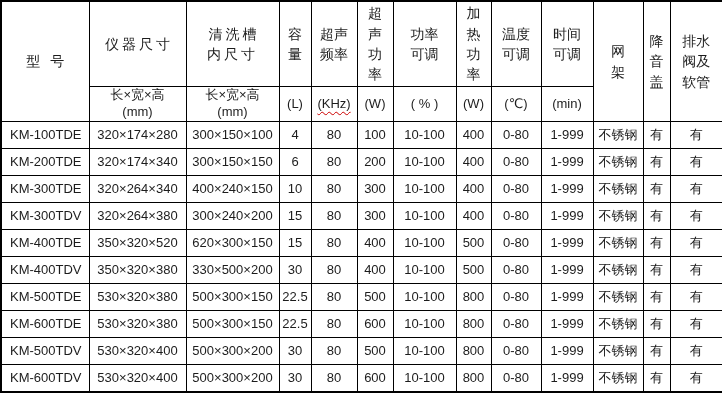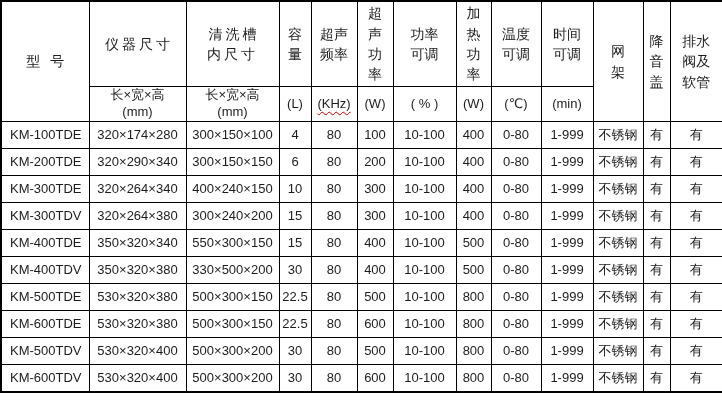--- a/index.html
+++ b/index.html
@@ -143,21 +143,21 @@
         <td>10-100</td>
         <td>400</td>
         <td>0-80</td>
         <td>1-999</td>
         <td>不锈钢</td>
         <td>有</td>
         <td>有</td>
       </tr>
       <tr>
         <td class="model-cell">KM-200TDE</td>
-        <td>320×290×340</td>
+        <td>320×174×340</td>
         <td>300×150×150</td>
         <td>6</td>
         <td>80</td>
         <td>200</td>
         <td>10-100</td>
         <td>400</td>
         <td>0-80</td>
         <td>1-999</td>
         <td>不锈钢</td>
         <td>有</td>
@@ -188,22 +188,22 @@
         <td>10-100</td>
         <td>400</td>
         <td>0-80</td>
         <td>1-999</td>
         <td>不锈钢</td>
         <td>有</td>
         <td>有</td>
       </tr>
       <tr>
         <td class="model-cell">KM-400TDE</td>
-        <td>350×320×340</td>
-        <td>550×300×150</td>
+        <td>350×320×520</td>
+        <td>620×300×150</td>
         <td>15</td>
         <td>80</td>
         <td>400</td>
         <td>10-100</td>
         <td>500</td>
         <td>0-80</td>
         <td>1-999</td>
         <td>不锈钢</td>
         <td>有</td>
         <td>有</td>

